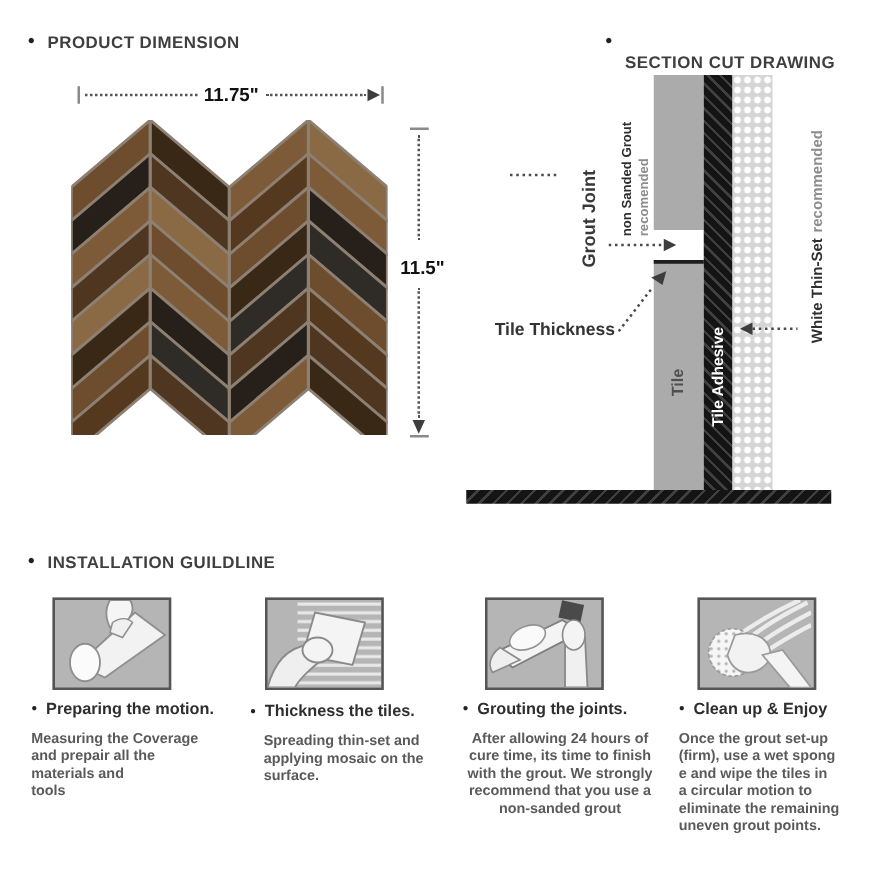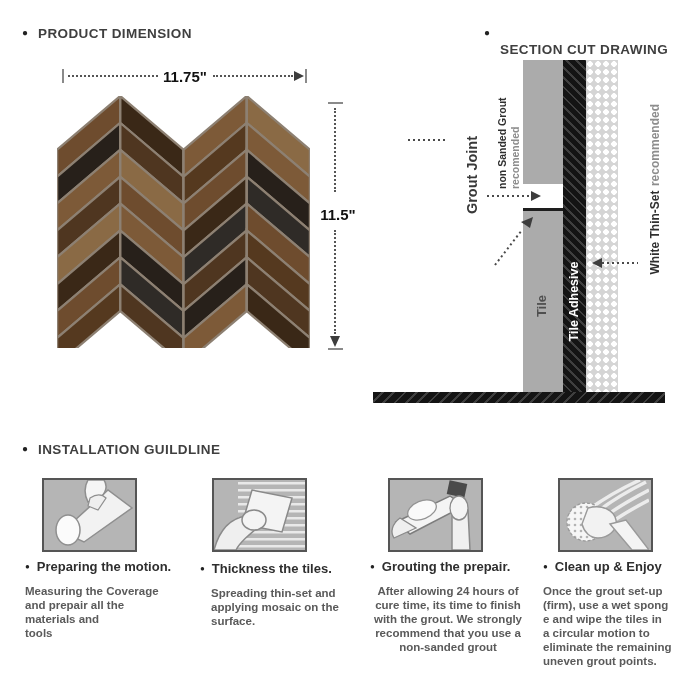--- a/index.html
+++ b/index.html
@@ -116,20 +116,21 @@
     <div class="vnote" style="color:#8d8d8d;">recomended</div>
   </div>
   <div class="abs rot" style="left:527px;top:298px;width:30px;height:16px;font-weight:bold;font-size:13px;color:#4f4f4f;text-align:center;">Tile</div>
   <div class="abs rot" style="left:526px;top:294px;width:97px;height:15px;font-weight:bold;font-size:12.5px;color:#ffffff;text-align:center;white-space:nowrap;">Tile Adhesive</div>
   <div class="abs rot" style="left:570px;top:185px;width:164px;height:15px;text-align:center;white-space:nowrap;">
     <span class="thin-bold">White Thin-Set</span>
     <span class="thin-gray">recommended</span>
   </div>
 
   <div class="abs tt-label" style="left:380px;top:254px;width:112px;">
+    <div>Tile Thickness</div>
   </div>
 
   <span class="abs bullet" style="left:22px;top:444px;">●</span>
   <div class="abs heading" style="left:38px;top:442px;">INSTALLATION GUILDLINE</div>
 
   <div class="abs illus" style="left:42px;top:478px;">
     <svg width="91" height="70" viewBox="0 0 91 70">
       <path d="M18 52 L64 10 L88 28 L40 62 Z" fill="#f2f2f2" stroke="#8f8f8f" stroke-width="1.5"></path>
       <ellipse cx="24" cy="50" rx="12" ry="15" fill="#fbfbfb" stroke="#8f8f8f" stroke-width="1.5"></ellipse>
       <path d="M44 0 L60 0 C64 6 62 14 55 18 L44 22 C40 14 40 7 44 0 Z" fill="#f5f5f5" stroke="#8f8f8f" stroke-width="1.5"></path>
@@ -172,21 +173,21 @@
       <rect x="58" y="2" width="18" height="14" fill="#4a4a4a" transform="rotate(12 67 9)"></rect>
       <polygon points="6,42 60,16 74,26 20,54" fill="#f4f4f4" stroke="#7d7d7d" stroke-width="1.5"></polygon>
       <ellipse cx="32" cy="30" rx="15" ry="9" fill="#fafafa" stroke="#949494" stroke-width="1.3" transform="rotate(-22 32 30)"></ellipse>
       <path d="M10 38 C2 44 0 52 4 58 L26 48 Z" fill="#efefef" stroke="#8a8a8a" stroke-width="1.3"></path>
       <path d="M62 70 L62 38 C62 28 72 24 78 30 L80 70 Z" fill="#f0f0f0" stroke="#8a8a8a" stroke-width="1.5"></path>
       <ellipse cx="69" cy="28" rx="9" ry="12" fill="#f4f4f4" stroke="#8a8a8a" stroke-width="1.3"></ellipse>
     </svg>
   </div>
   <div class="abs step-title" style="left:370px;top:559px;">
     <span class="bullet">●</span>
-    <span>Grouting the prepair.</span>
+    <span>Grouting the joints.</span>
   </div>
   <div class="abs step-desc" style="left:363px;top:584px;width:170px;text-align:center;">After allowing 24 hours of
 cure time, its time to finish
 with the grout. We strongly
 recommend that you use a
 non-sanded grout</div>
 
   <div class="abs illus" style="left:558px;top:478px;">
     <svg width="89" height="70" viewBox="0 0 89 70">
       <defs>

